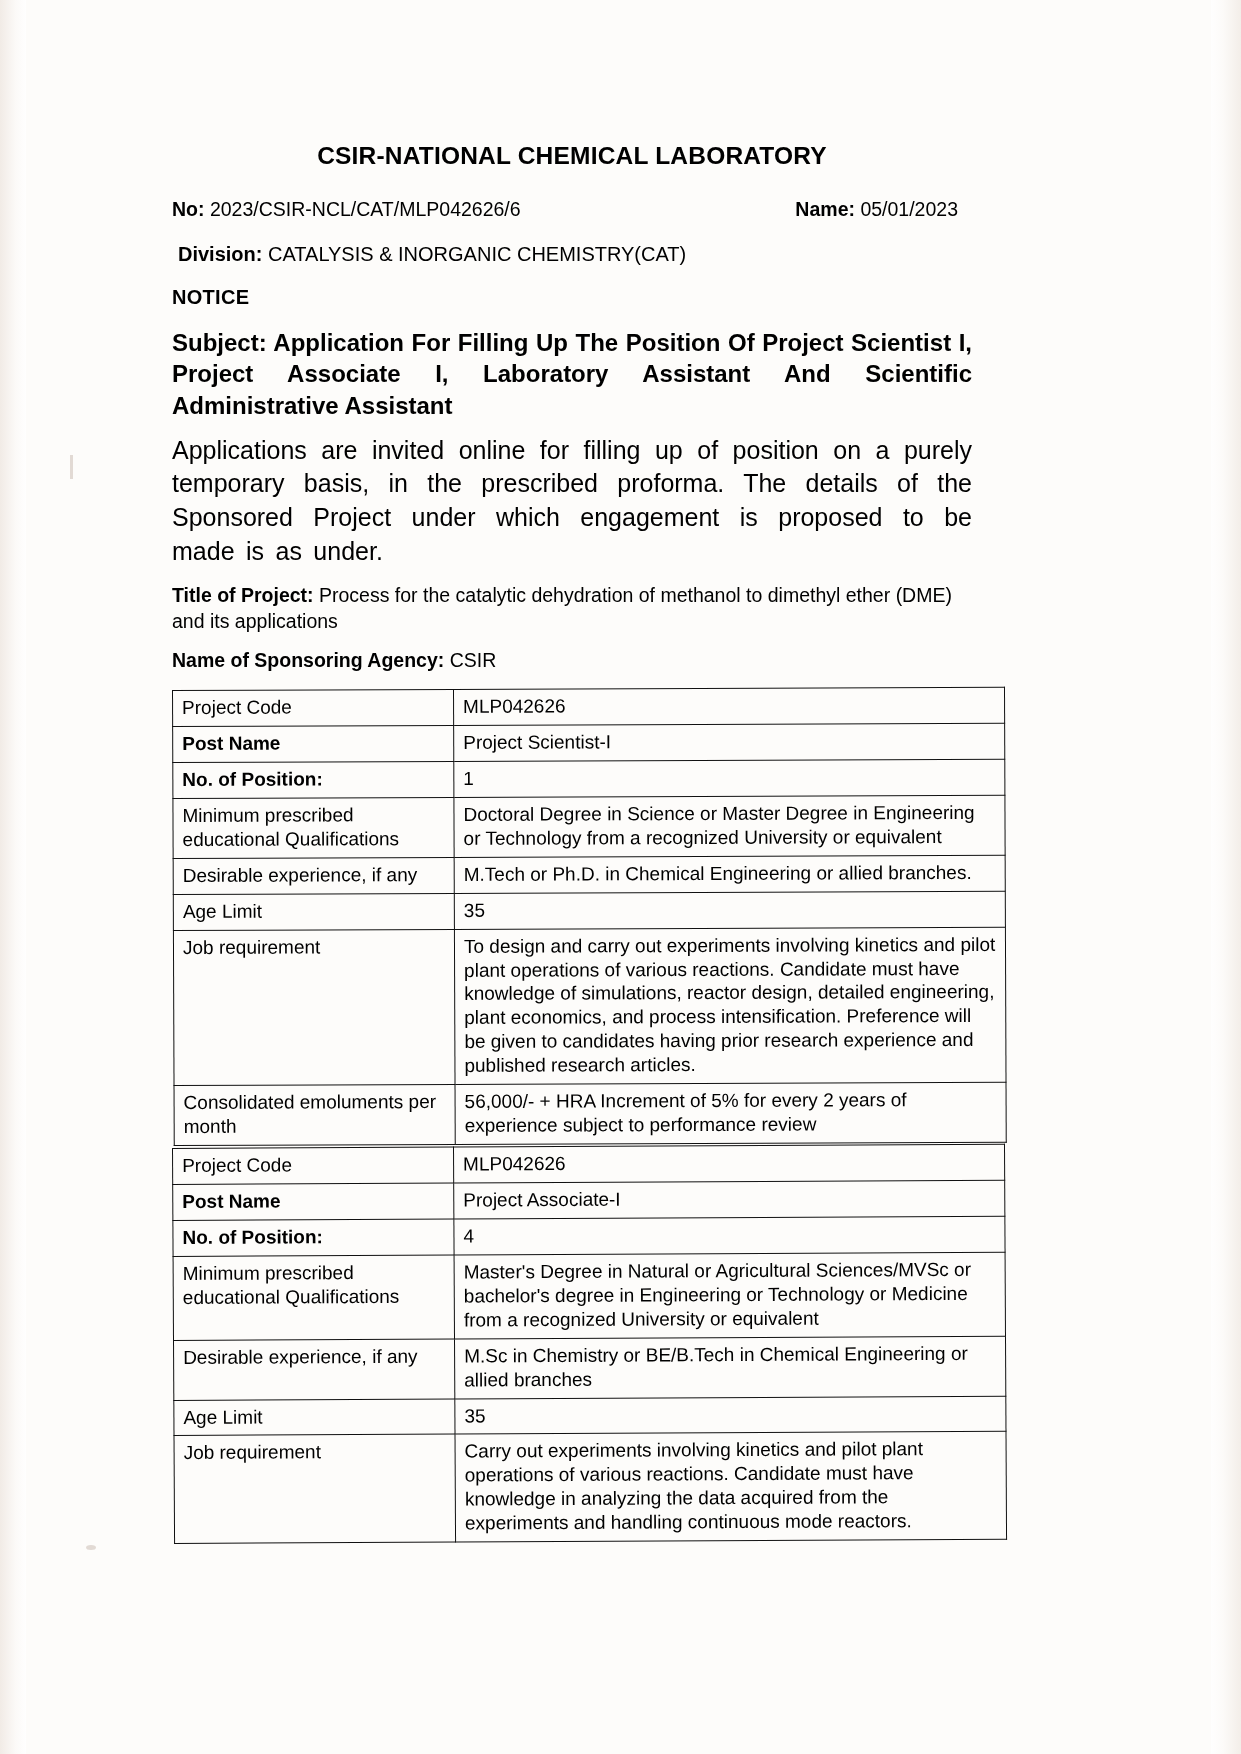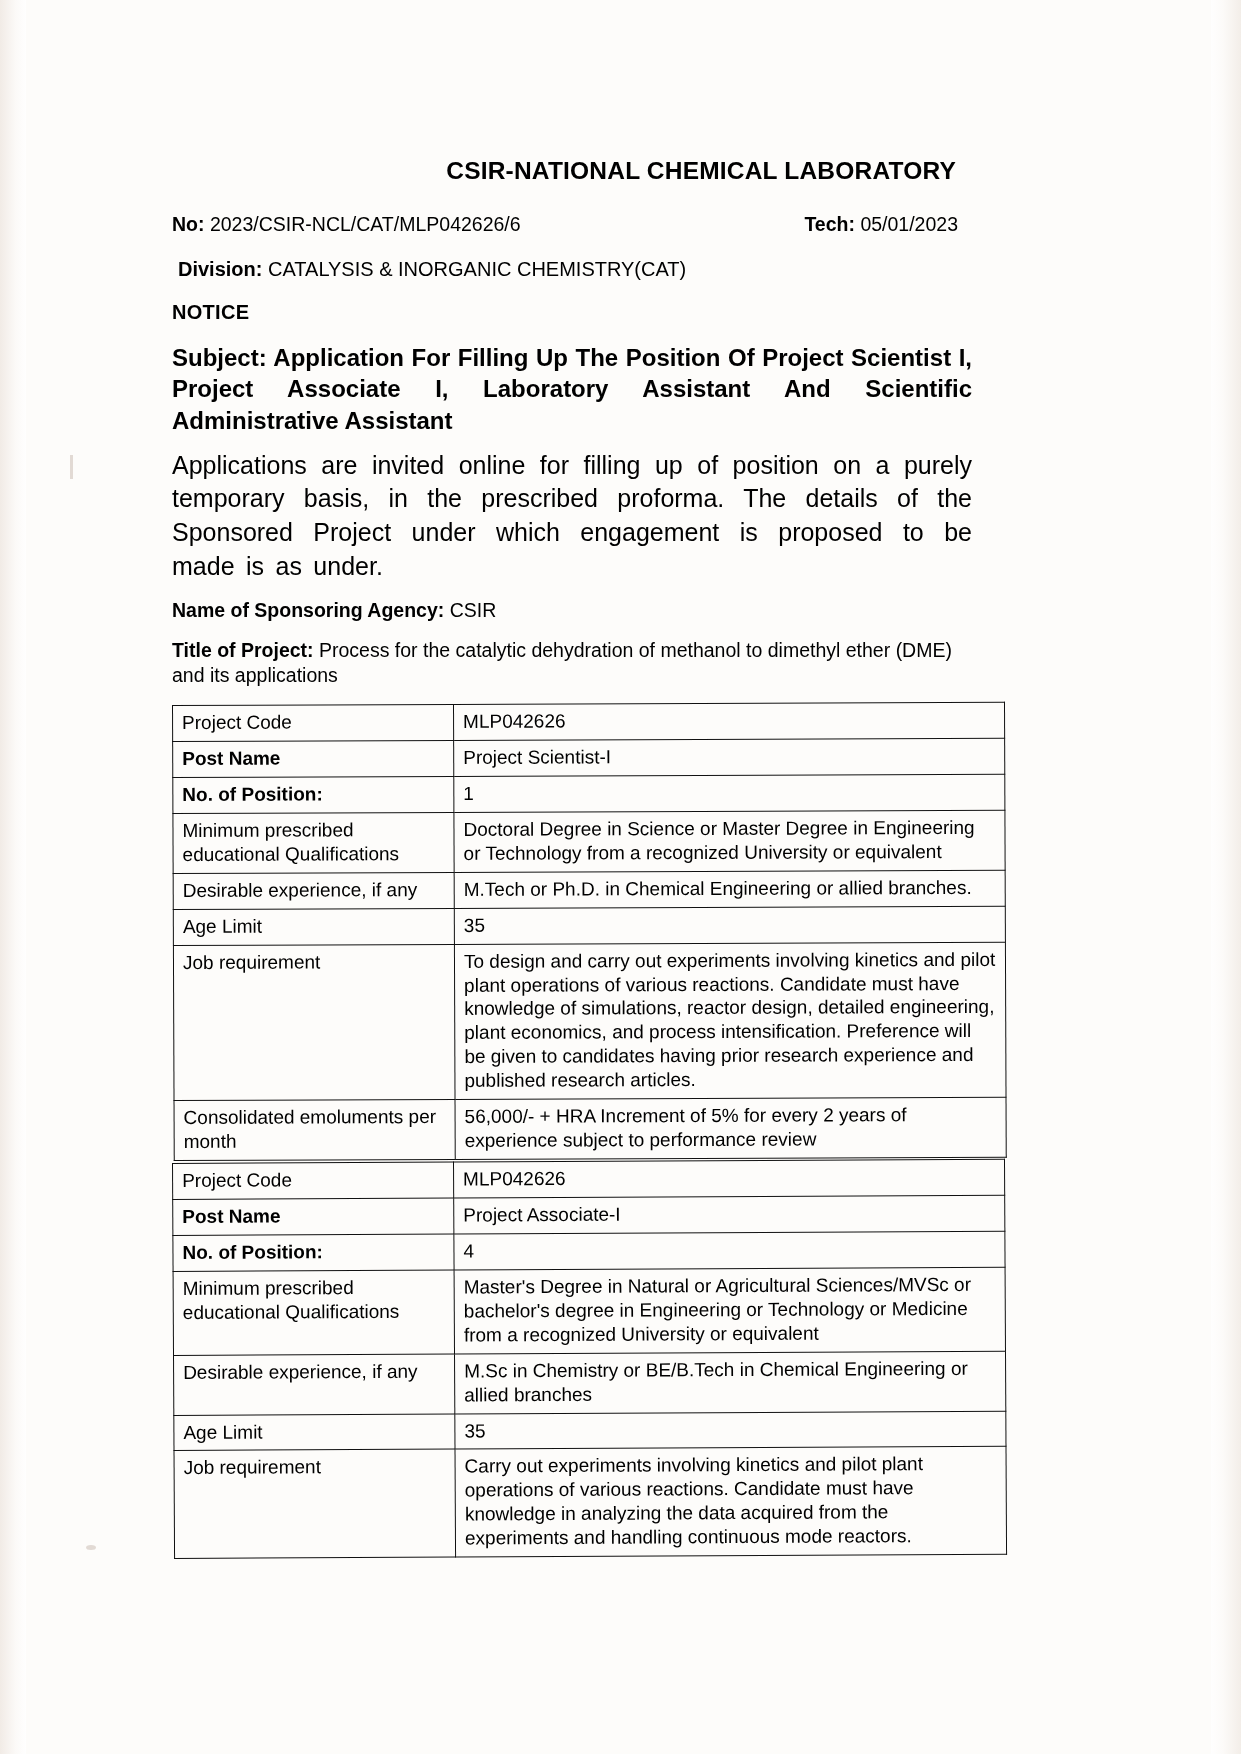--- a/index.html
+++ b/index.html
@@ -43,26 +43,26 @@
     pointer-events: none;
   }
   .content {
     position: absolute;
     left: 172px;
     top: 140px;
     width: 800px;
   }
 
   .org-title {
-    text-align: right;
+    text-align: center;
     font-weight: bold;
     font-size: 24.5px;
     letter-spacing: .2px;
     line-height: 1.25;
-    margin: 16px;
+    margin: 1px;
   }
   .org-sub {
     text-align: center;
     font-weight: bold;
     font-size: 23px;
     letter-spacing: .2px;
     margin: 2px 0 0 0;
   }
 
   .ref-row {
@@ -148,47 +148,47 @@
   <div class="content">
 
     <div class="org-title">CSIR-NATIONAL CHEMICAL LABORATORY</div>
 
     <div class="ref-row">
       <div>
         <b class="lbl">No:</b>
         <span>2023/CSIR-NCL/CAT/MLP042626/6</span>
       </div>
       <div class="right">
-        <b class="lbl">Tech:</b>
+        <b class="lbl">Name:</b>
         <span>05/01/2023</span>
       </div>
     </div>
 
     <div class="division">
       <b class="lbl">Division:</b>
       <span>CATALYSIS &amp; INORGANIC CHEMISTRY(CAT)</span>
     </div>
 
     <div class="notice-word">NOTICE</div>
 
     <div class="subject">
       <span>Subject:</span>
       <span>Application For Filling Up The Position Of Project Scientist I, Project Associate I, Laboratory Assistant And Scientific Administrative Assistant</span>
     </div>
 
     <div class="para spaced">Applications are invited online for filling up of position on a purely temporary basis, in the prescribed proforma. The details of the Sponsored Project under which engagement is proposed to be made is as under.</div>
 
     <div class="kv">
+      <b class="lbl">Title of Project:</b>
+      <span>Process for the catalytic dehydration of methanol to dimethyl ether (DME) and its applications</span>
+    </div>
+
+    <div class="kv">
       <b class="lbl">Name of Sponsoring Agency:</b>
       <span>CSIR</span>
-    </div>
-
-    <div class="kv">
-      <b class="lbl">Title of Project:</b>
-      <span>Process for the catalytic dehydration of methanol to dimethyl ether (DME) and its applications</span>
     </div>
 
     <div class="tbl-wrap first">
       <table class="post-table">
         <tbody>
             <tr>
               <td class="label-col">Project Code</td>
               <td class="value-col">MLP042626</td>
             </tr>
             <tr>

